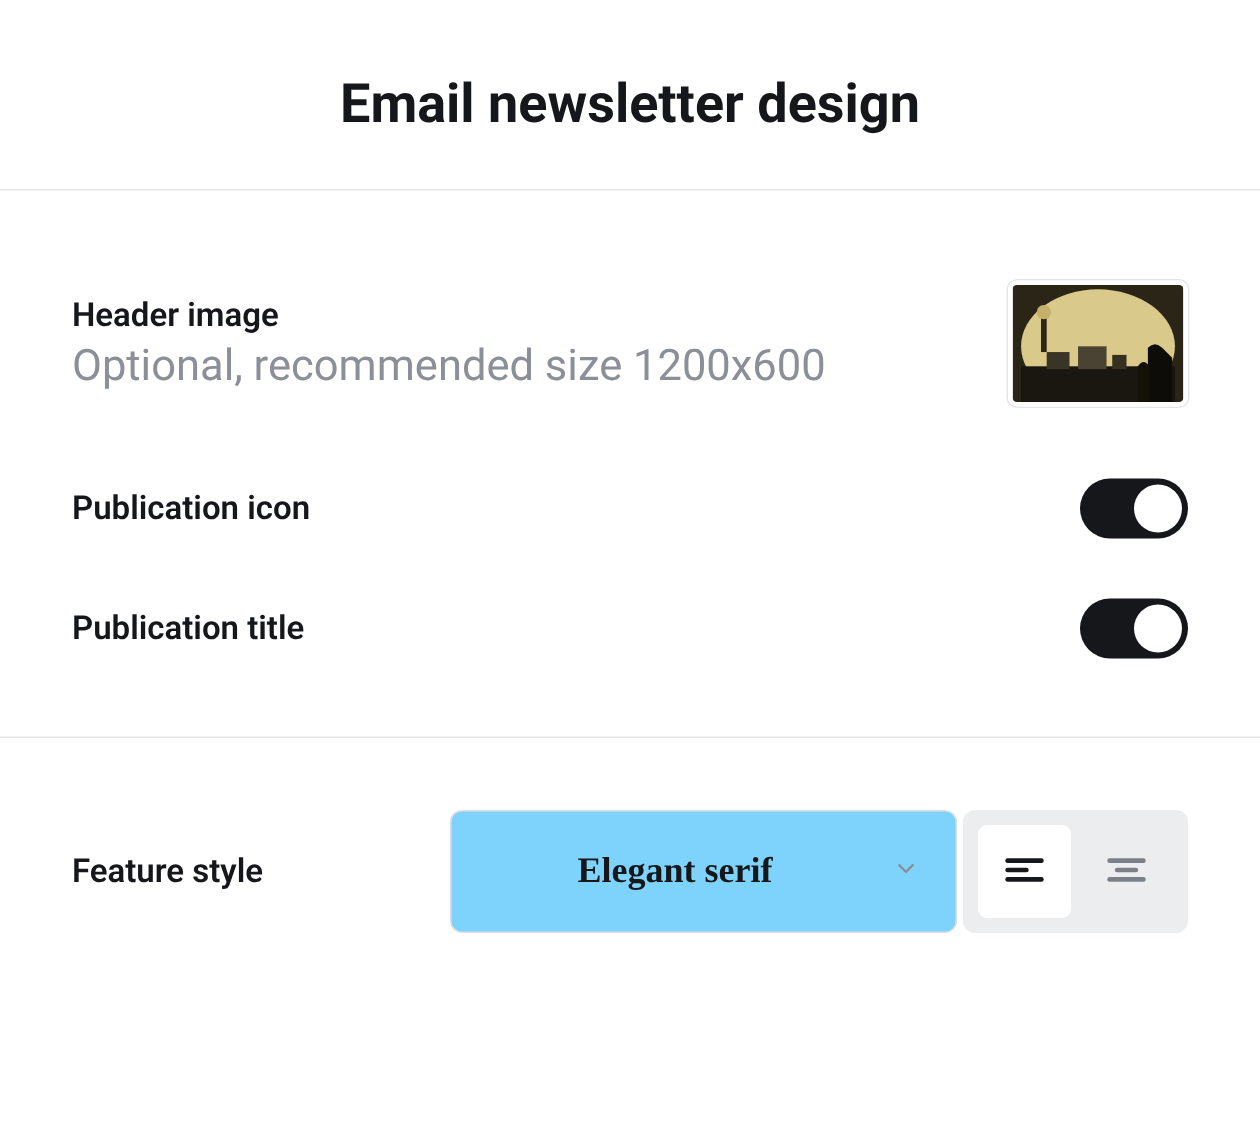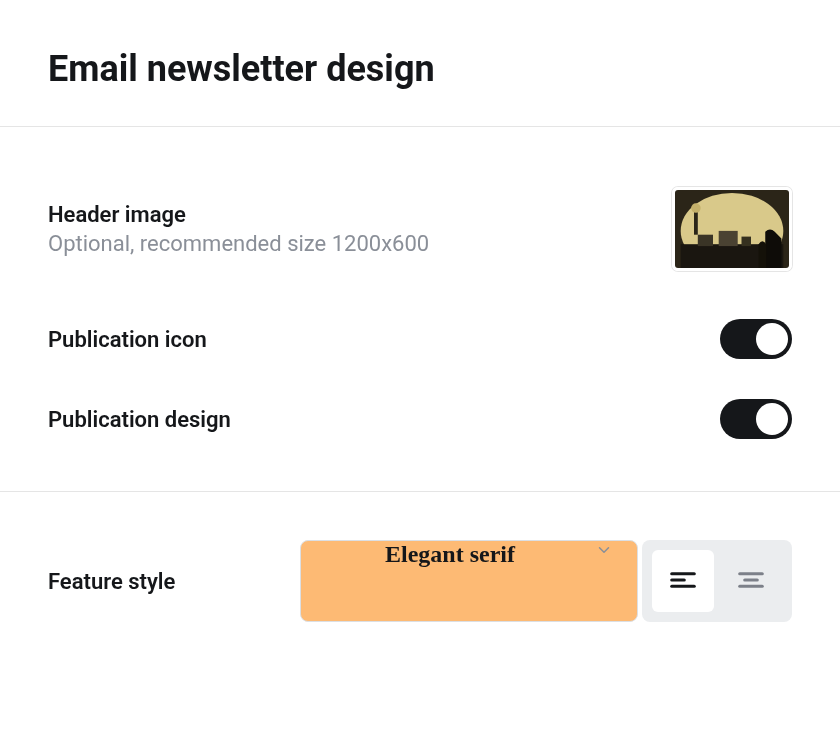--- a/index.html
+++ b/index.html
@@ -14,20 +14,21 @@
   color: #15171a;
   width: 840px;
   height: 756px;
 }
 
 .page-title {
   font-size: 36px;
   font-weight: 700;
   padding: 48px 48px 36px 48px;
   color: #15171a;
+  text-align: center;
 }
 
 .divider {
   height: 1px;
   background: #e5e5e5;
   width: 100%;
 }
 
 .settings-section {
   padding: 0 48px;
@@ -52,21 +53,21 @@
   gap: 4px;
 }
 
 .setting-label {
   font-size: 22px;
   font-weight: 600;
   color: #15171a;
 }
 
 .setting-description {
-  font-size: 22px;
+  font-size: 29px;
   font-weight: 400;
   color: #8a8f98;
 }
 
 .thumbnail {
   width: 120px;
   height: 84px;
   border-radius: 6px;
   border: 3px solid #ffffff;
   box-shadow: 0 0 0 1px rgba(0,0,0,0.1);
@@ -107,27 +108,28 @@
 }
 
 .controls-group {
   display: flex;
   align-items: center;
   gap: 4px;
 }
 
 .select {
   display: flex;
+  align-items: center;
   justify-content: center;
   gap: 20px;
   height: 82px;
   width: 338px;
   border: 1px solid #dcdfe3;
   border-radius: 8px;
-  background: #fdba74;
+  background: #7dd3fc;
   cursor: pointer;
   padding: 0 24px;
 }
 
 .select-value {
   font-family: Georgia, "Times New Roman", serif;
   font-weight: 700;
   font-size: 24px;
   color: #15171a;
   flex: 1;
@@ -211,21 +213,21 @@
   </div>
 
   <div class="setting-row compact">
     <div class="setting-label">Publication icon</div>
     <div class="toggle on">
       <div class="knob"></div>
     </div>
   </div>
 
   <div class="setting-row compact">
-    <div class="setting-label">Publication design</div>
+    <div class="setting-label">Publication title</div>
     <div class="toggle on">
       <div class="knob"></div>
     </div>
   </div>
 
   <div class="section-gap"></div>
 </div>
 
 <div class="divider"></div>
 

